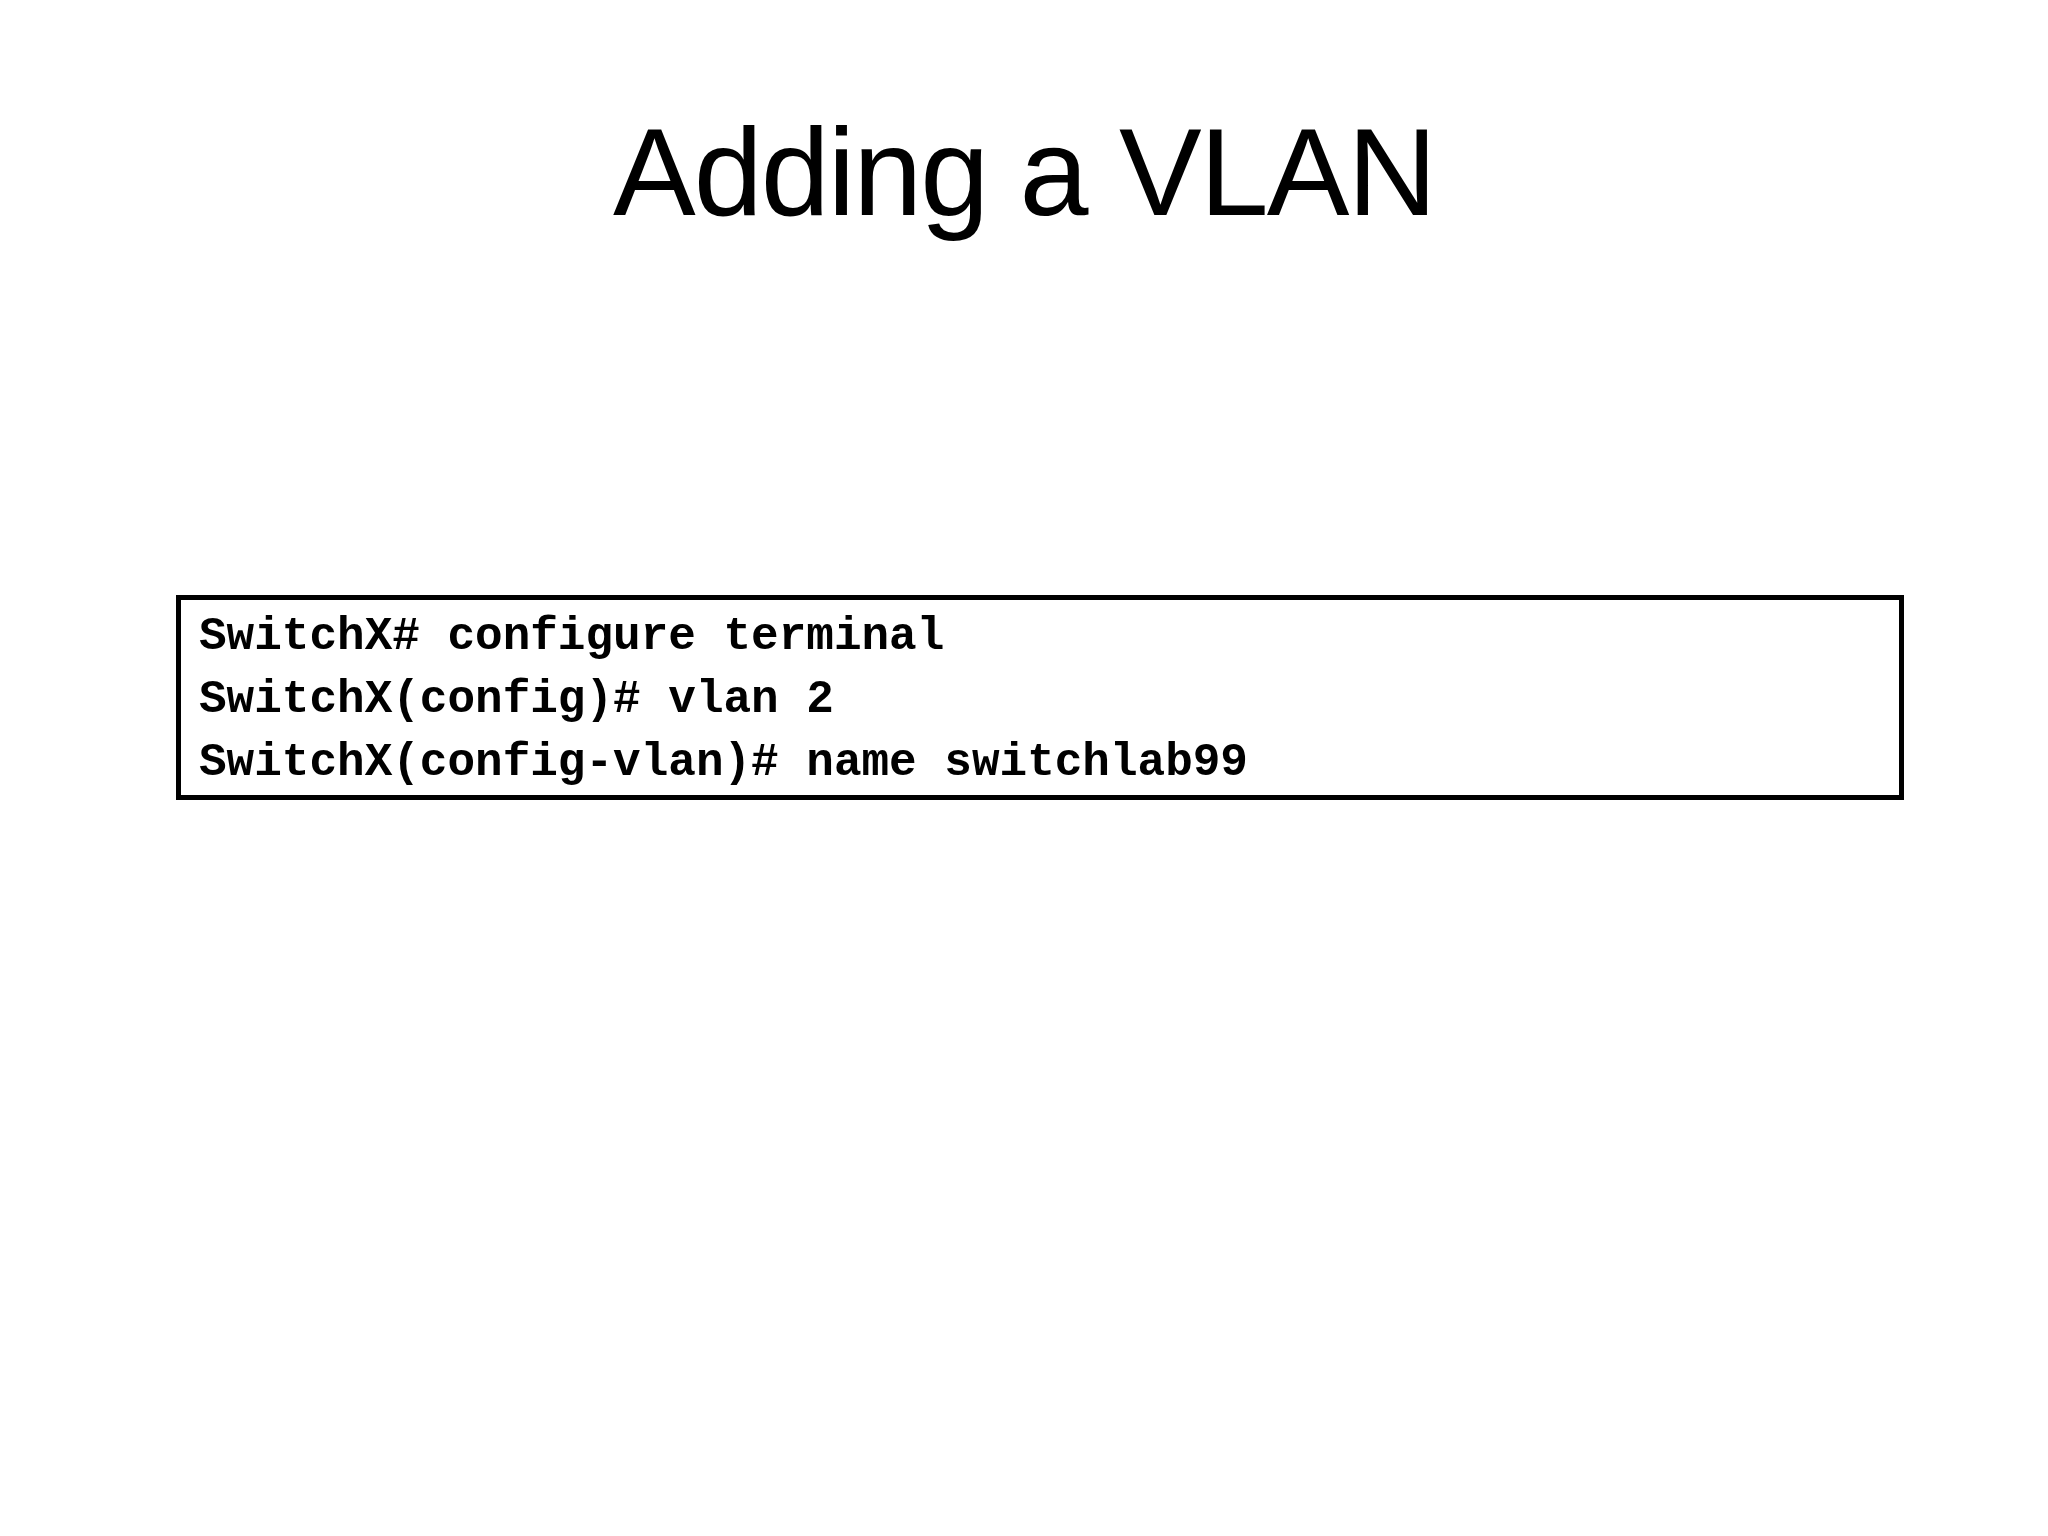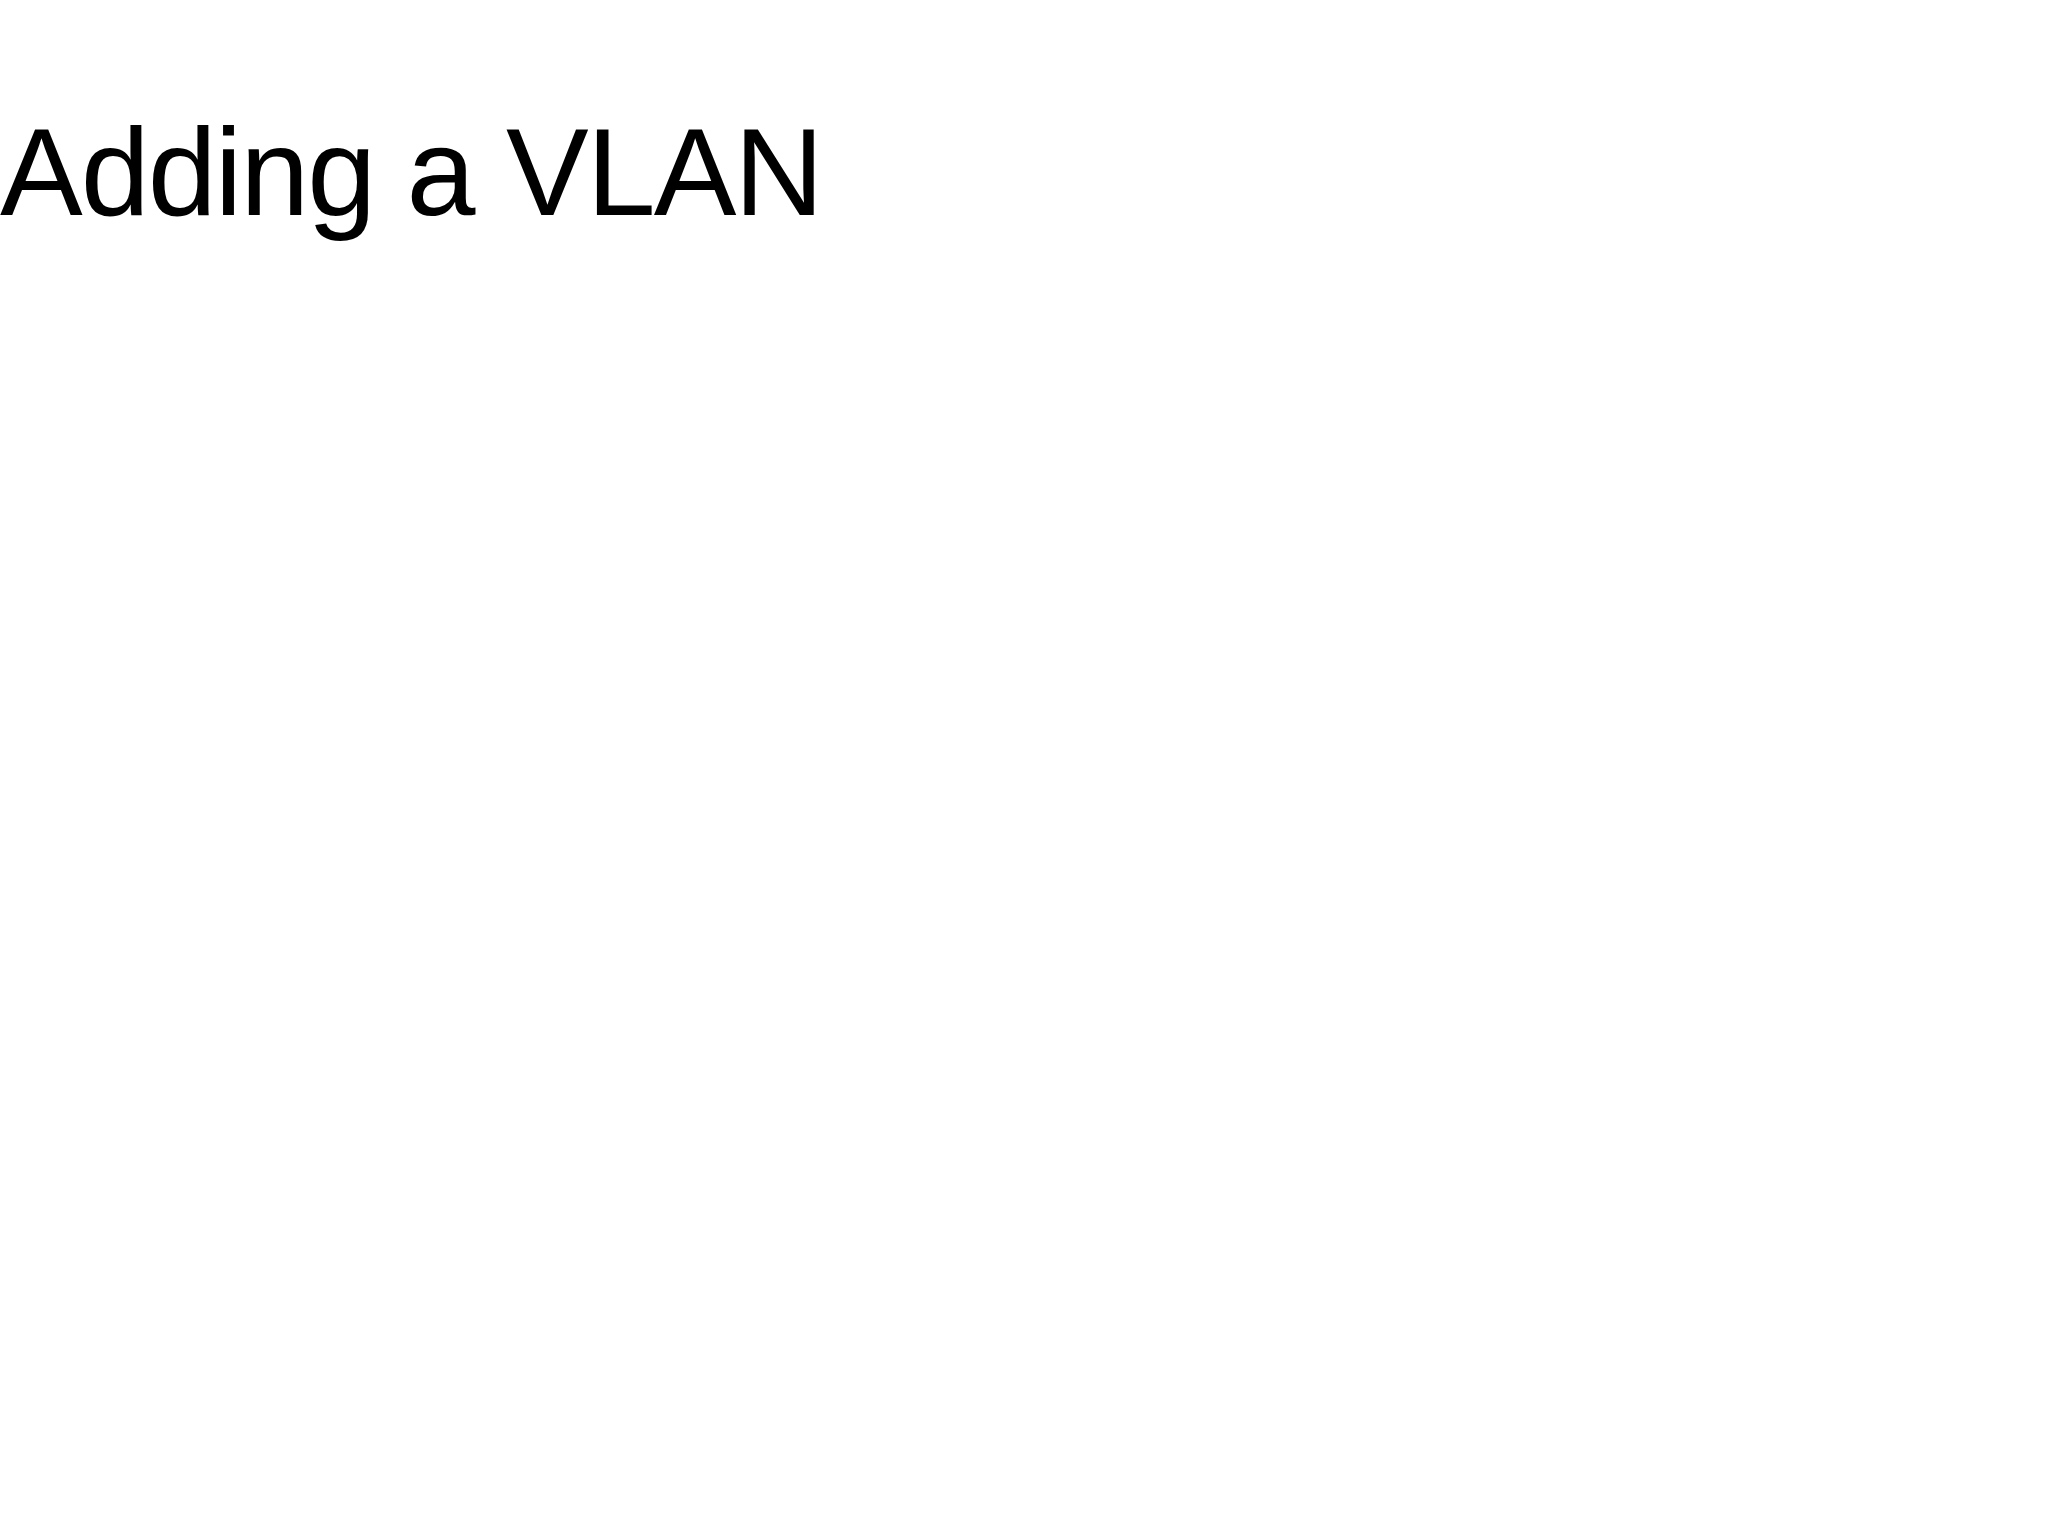--- a/index.html
+++ b/index.html
@@ -12,21 +12,21 @@
     width: 2048px;
     height: 1536px;
     background: #ffffff;
     overflow: hidden;
   }
   .slide-title {
     position: absolute;
     top: 98px;
     left: 0;
     width: 100%;
-    text-align: left;
+    text-align: center;
     font-family: "Liberation Sans", sans-serif;
     font-size: 124px;
     font-weight: 400;
     letter-spacing: -2px;
     color: #000000;
     line-height: 1.2;
   }
   .code-box {
     position: absolute;
     left: 176px;
@@ -46,14 +46,19 @@
     white-space: pre;
   }
 </style>
 </head>
 <body>
 
 <div class="slide">
 
   <h1 class="slide-title">Adding a VLAN</h1>
 
+  <div class="code-box">
+    <div class="code-line">SwitchX# configure terminal</div>
+    <div class="code-line">SwitchX(config)# vlan 2</div>
+    <div class="code-line">SwitchX(config-vlan)# name switchlab99</div>
+  </div>
 
 </div>
 
 </body></html>

